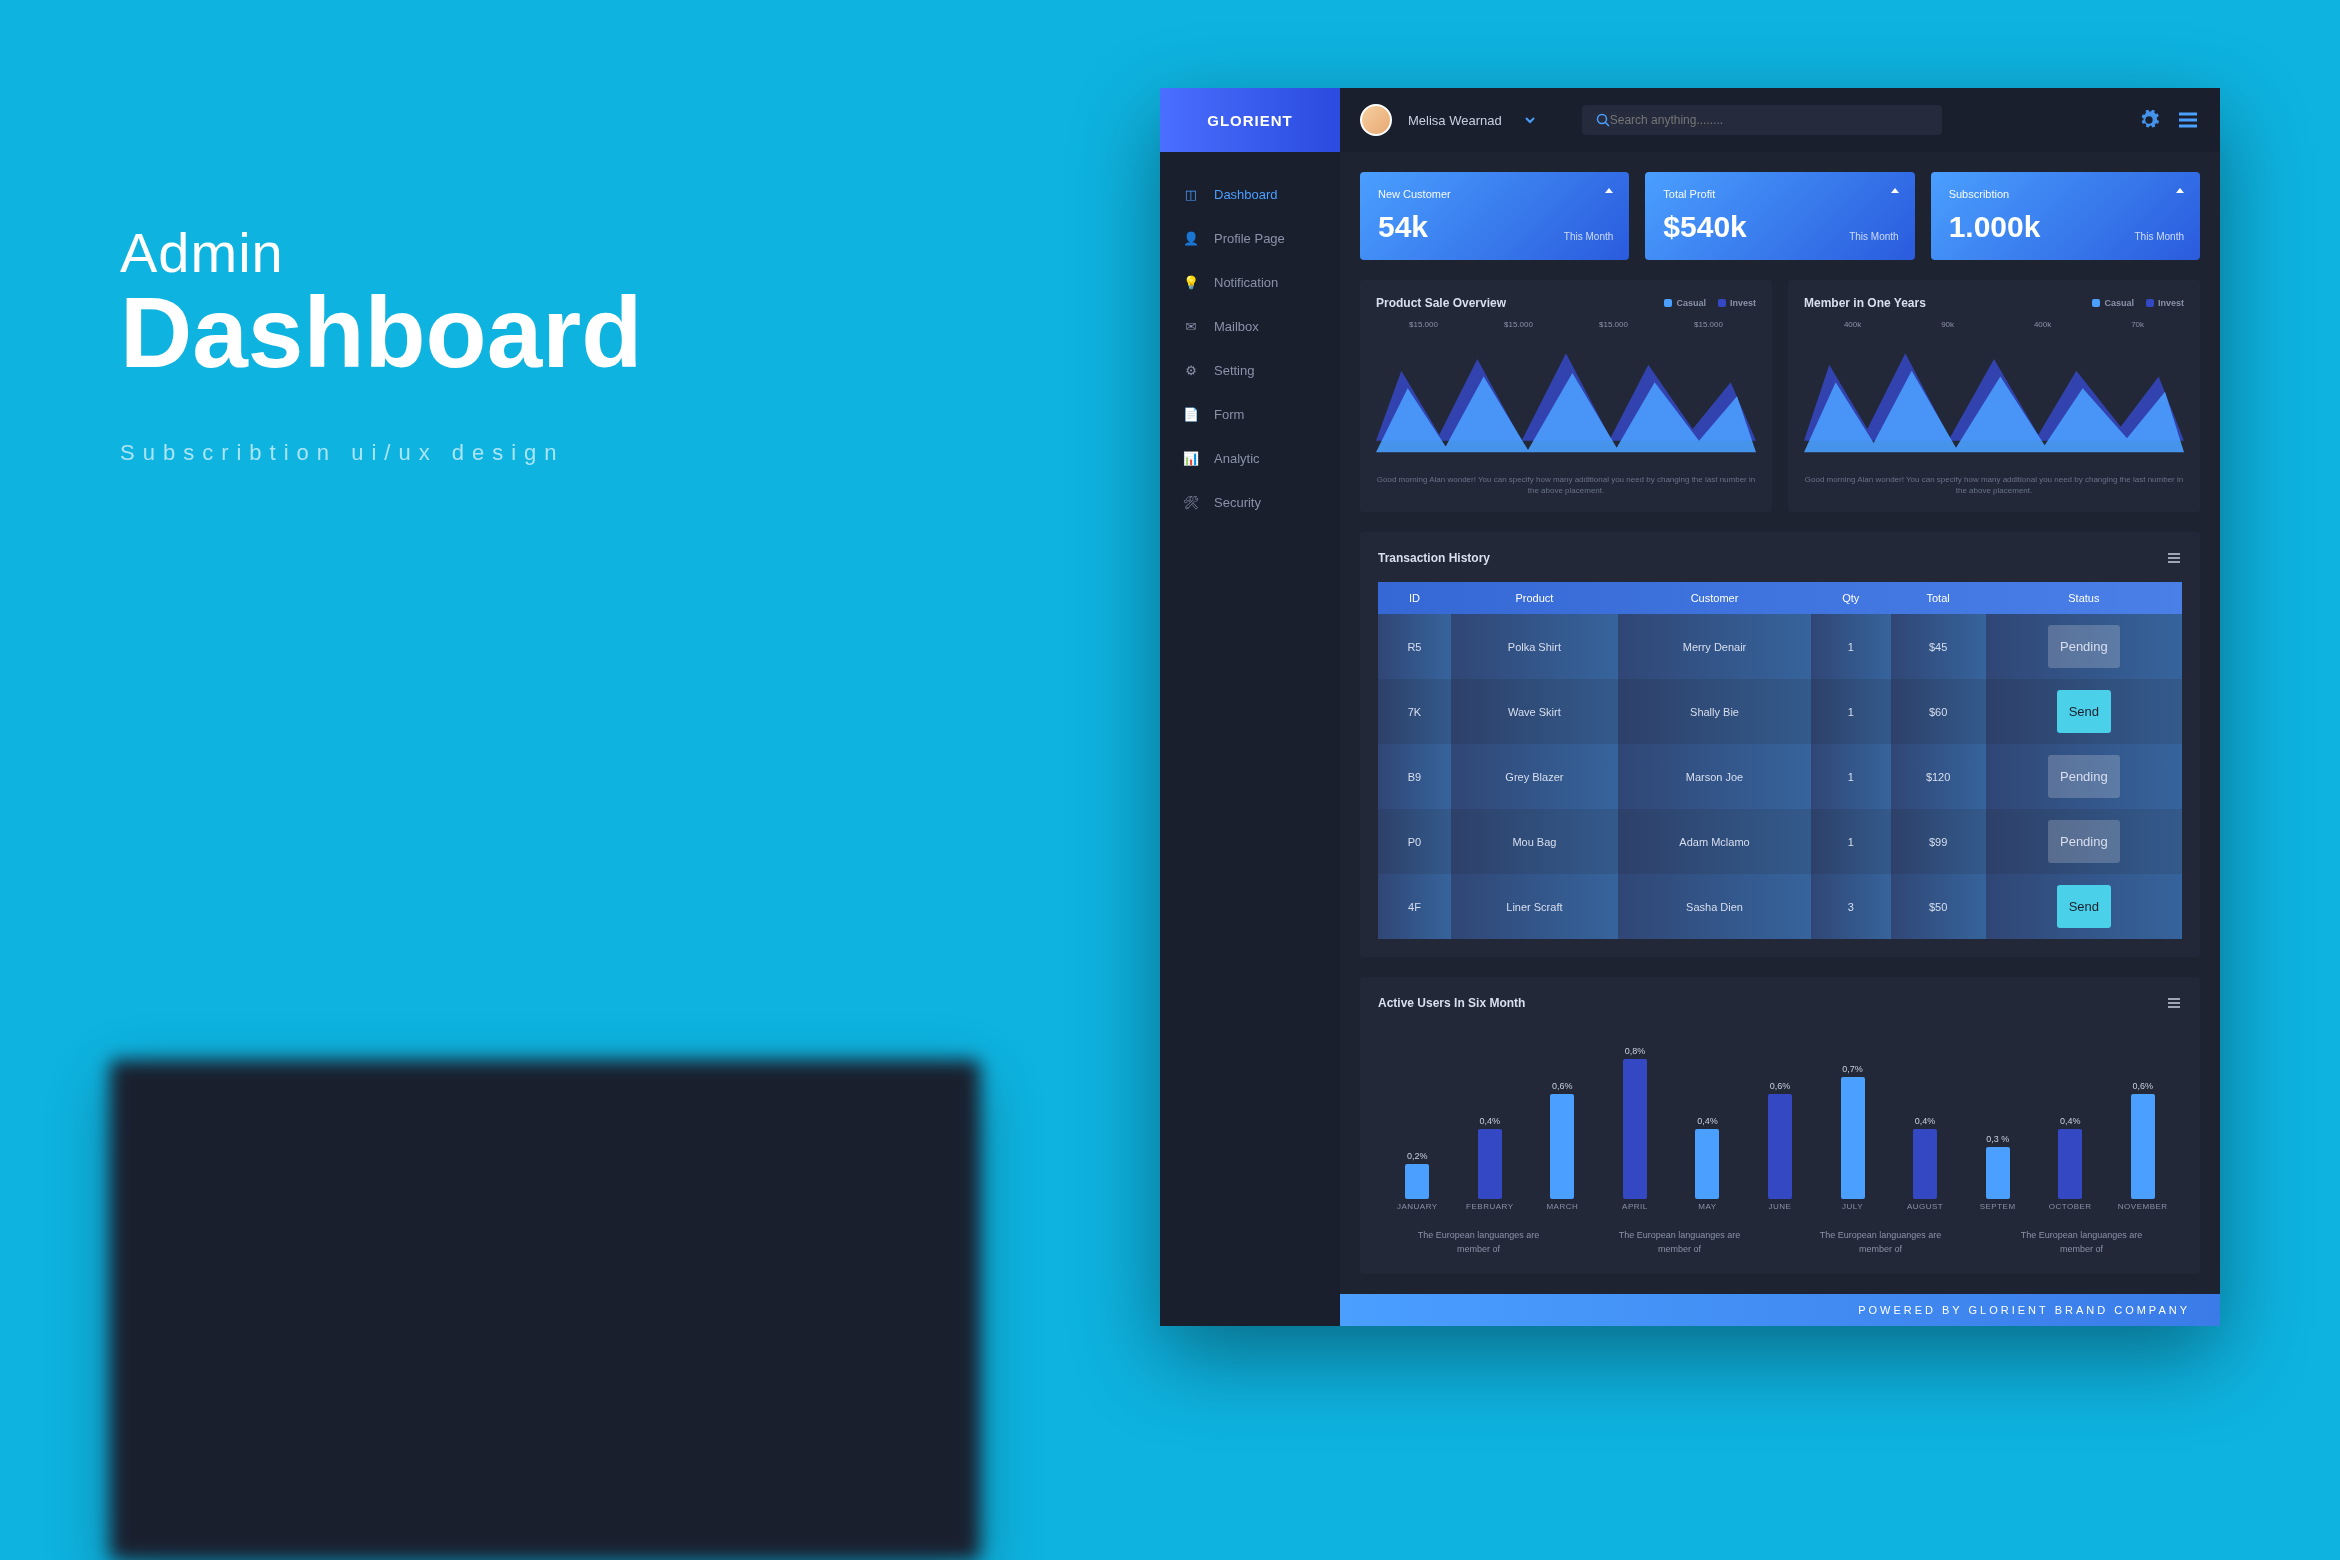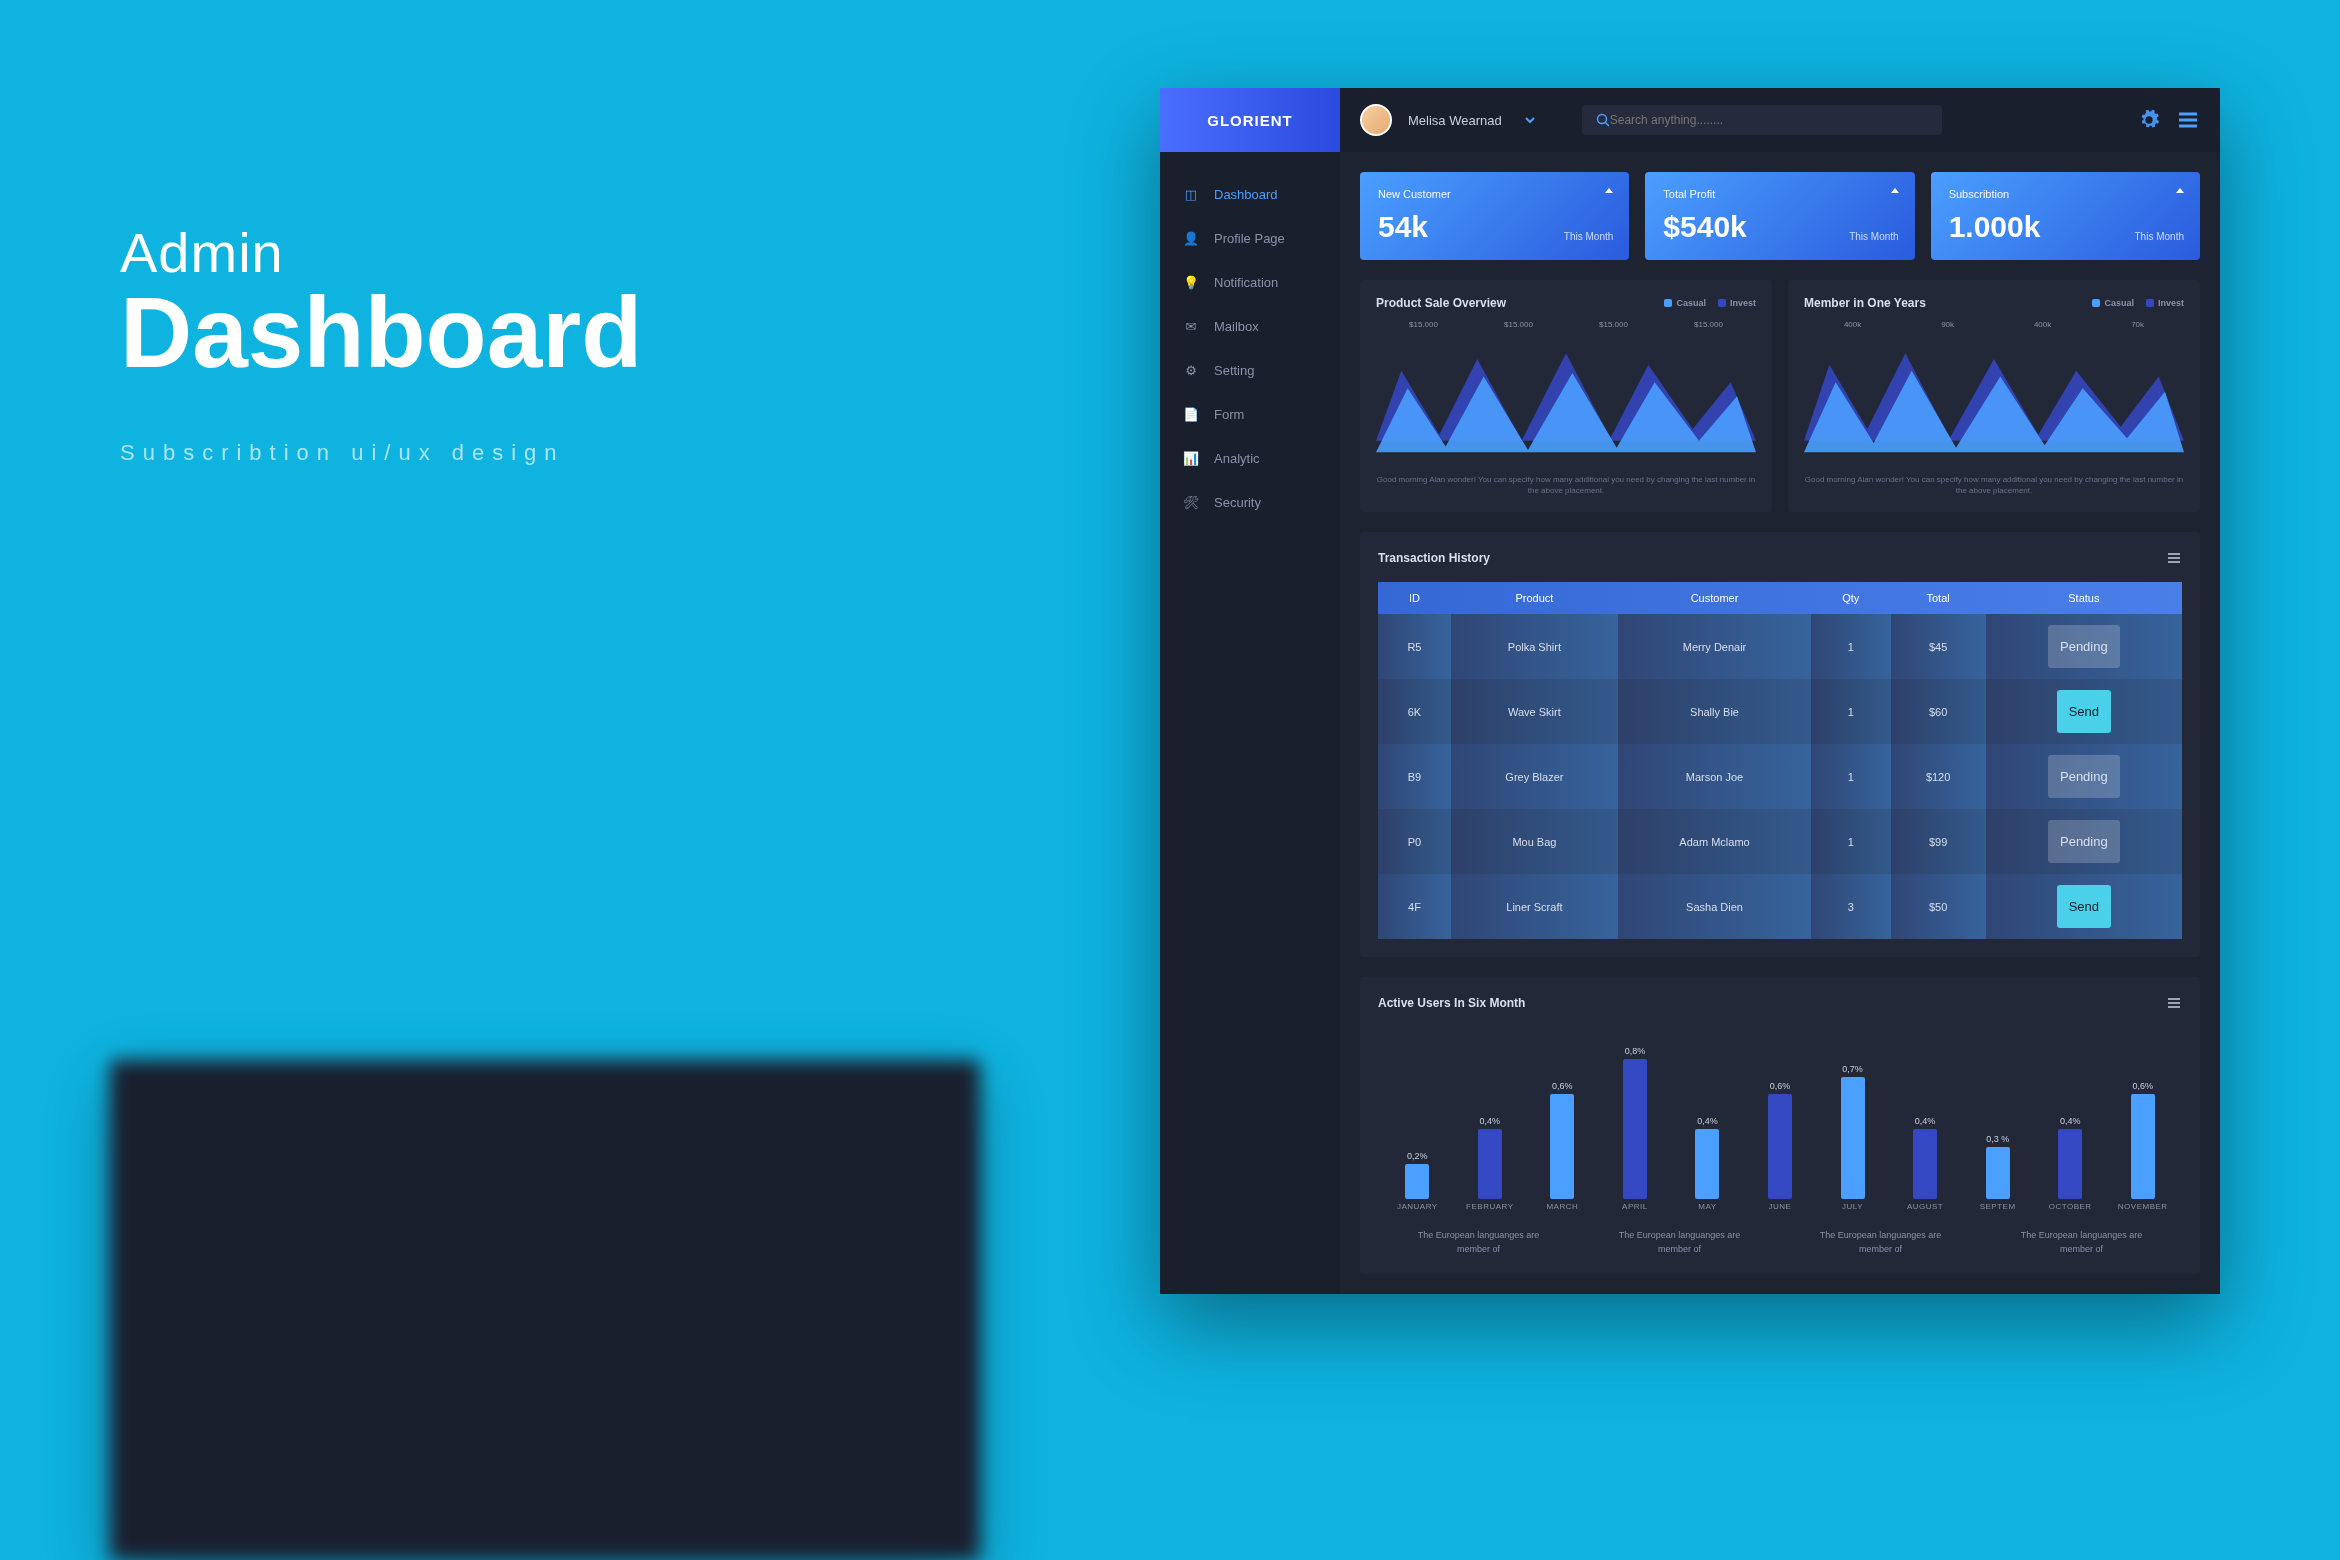--- a/index.html
+++ b/index.html
@@ -267,21 +267,21 @@
           <tbody id="tbd">
                 <tr>
                   <td>R5</td>
                   <td>Polka Shirt</td>
                   <td>Merry Denair</td>
                   <td>1</td>
                   <td>$45</td>
                   <td><span class="status-btn ">Pending</span></td>
                 </tr>
                 <tr>
-                  <td>6K</td>
+                  <td>7K</td>
                   <td>Wave Skirt</td>
                   <td>Shally Bie</td>
                   <td>1</td>
                   <td>$60</td>
                   <td><span class="status-btn send">Send</span></td>
                 </tr>
                 <tr>
                   <td>B9</td>
                   <td>Grey Blazer</td>
                   <td>Marson Joe</td>
@@ -377,15 +377,16 @@
             </div>
         <div class="foot-notes" id="fnotes">
               <div>The European languanges are member of</div>
               <div>The European languanges are member of</div>
               <div>The European languanges are member of</div>
               <div>The European languanges are member of</div>
             </div>
       </div>
     </div>
 
+    <div class="poweredby">POWERED BY GLORIENT  BRAND COMPANY</div>
   </main>
  </div>
 </div>
 
 </body></html>

